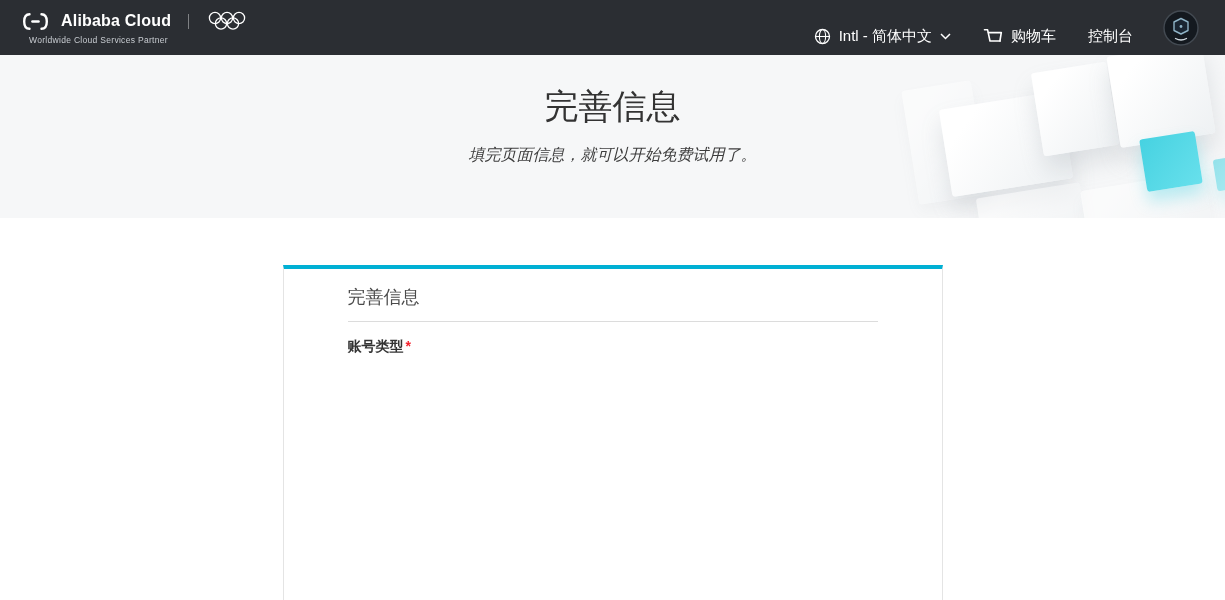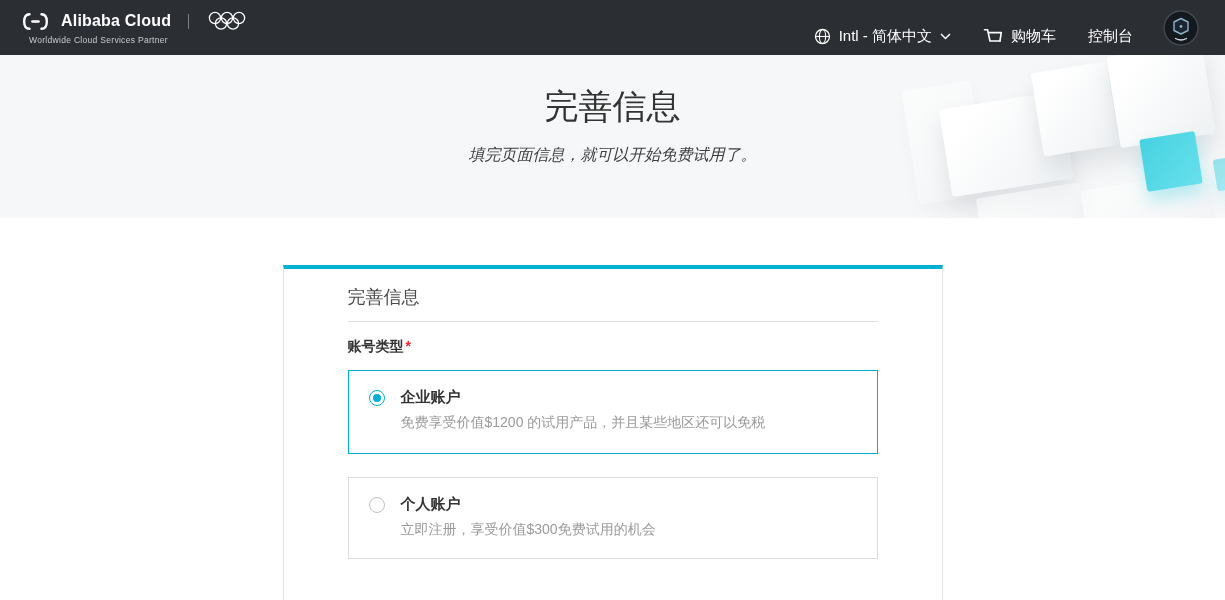--- a/index.html
+++ b/index.html
@@ -158,31 +158,14 @@
 
 <div class="main">
   <div class="card">
     <h2 class="section-title">完善信息</h2>
     <div class="divider"></div>
 
     <div class="field-label">
       <span>账号类型</span><span class="req">*</span>
     </div>
 
-    <div class="options">
-      <div class="option selected">
-        <span class="radio"></span>
-        <span class="opt-text">
-          <span class="opt-title" style="display:block">企业账户</span>
-          <span class="opt-desc" style="display:block">免费享受价值$1200 的试用产品，并且某些地区还可以免税</span>
-        </span>
-      </div>
-
-      <div class="option">
-        <span class="radio"></span>
-        <span class="opt-text">
-          <span class="opt-title" style="display:block">个人账户</span>
-          <span class="opt-desc" style="display:block">立即注册，享受价值$300免费试用的机会</span>
-        </span>
-      </div>
-    </div>
   </div>
 </div>
 
 </body></html>

